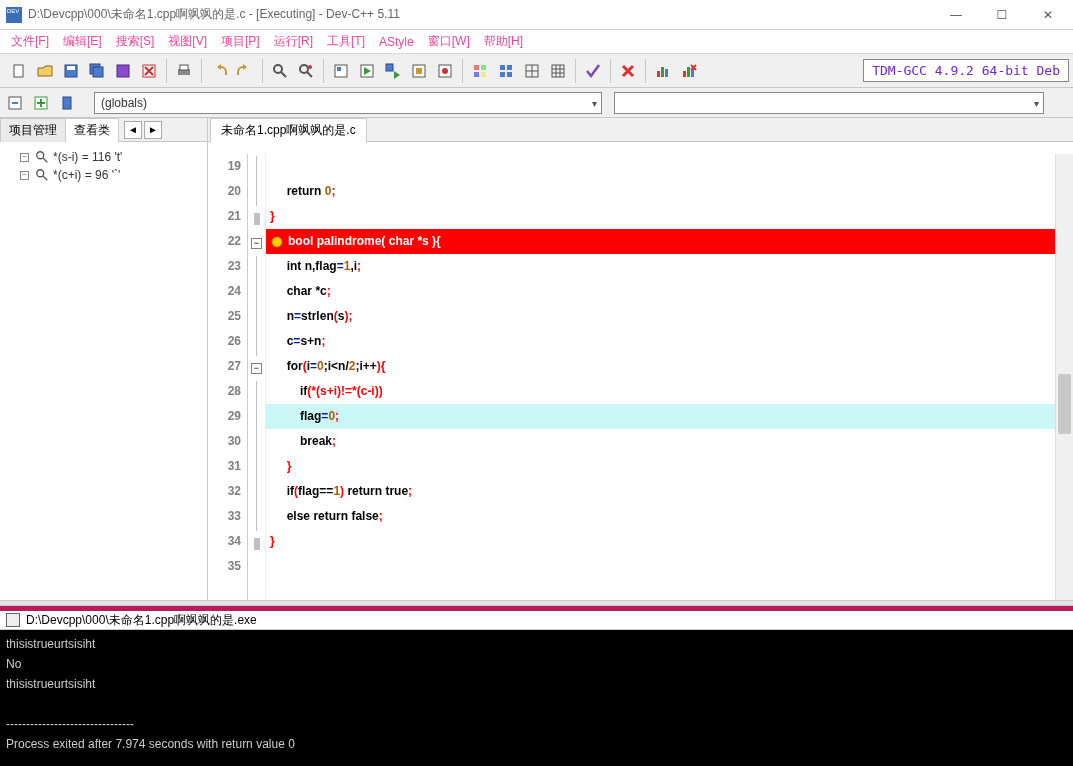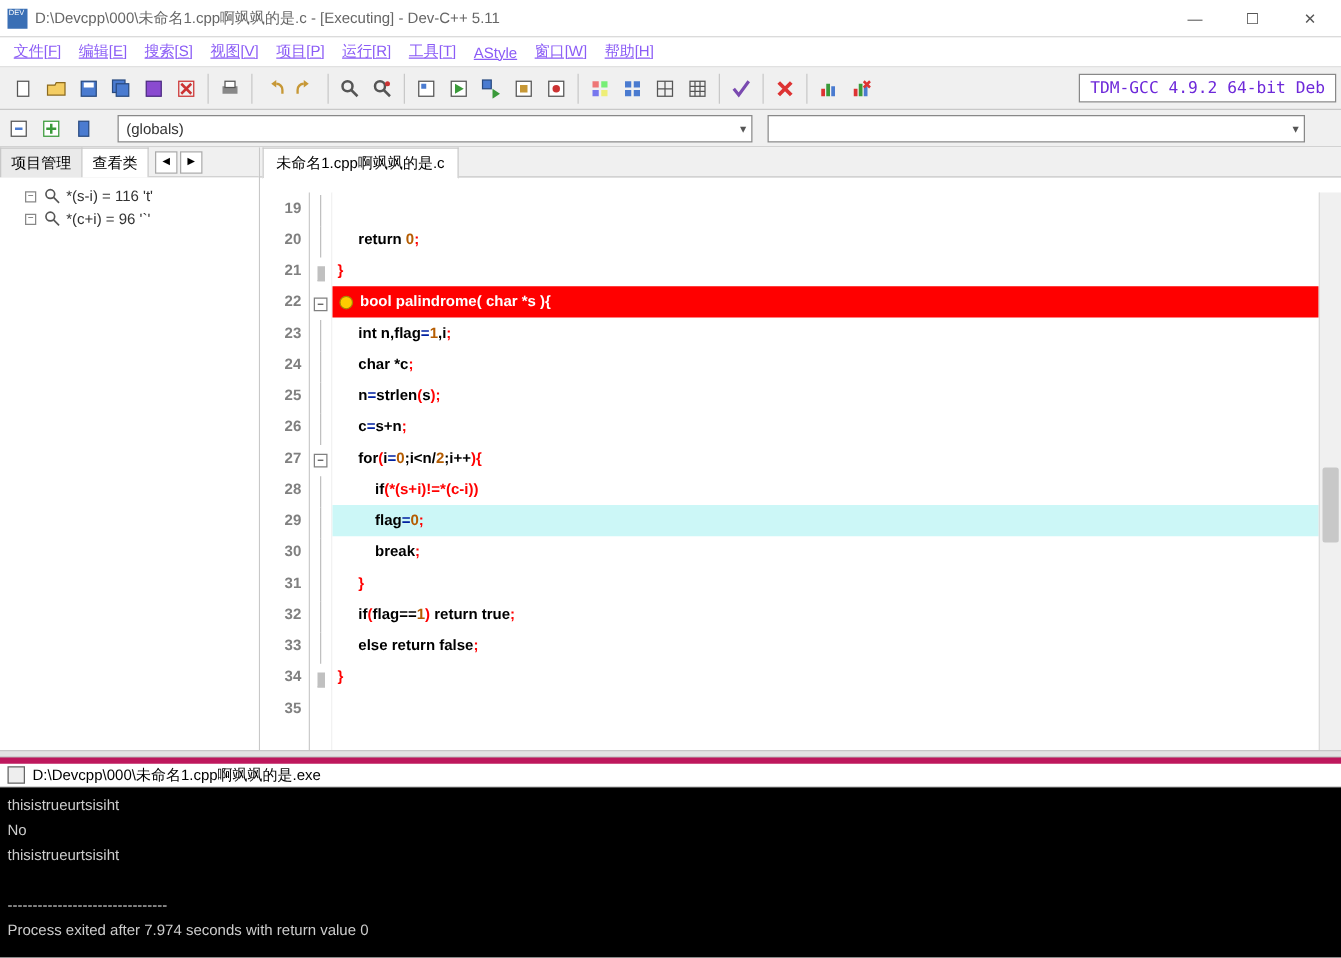--- a/index.html
+++ b/index.html
@@ -8,21 +8,21 @@
 
 .titlebar { height: 30px; background: #fff; display: flex; align-items: center; padding: 0 2px 0 6px; border-bottom: 1px solid #d0d0d0; }
 .titlebar .app-icon { width: 16px; height: 16px; background: #3a6fb5; margin-right: 6px; display: inline-block; position: relative; }
 .titlebar .app-icon::after { content:"DEV"; color:#fff; font-size:6px; position:absolute; top:1px; left:1px; }
 .titlebar .title-text { color: #666; flex:1; font-size: 12px; }
 .winbtns { display:flex; }
 .winbtn { width: 46px; height: 30px; display:flex; align-items:center; justify-content:center; color:#555; }
 
 
 .menubar { height: 24px; background: #fff; display:flex; align-items:center; padding: 0 4px; border-bottom:1px solid #d8d8d8; }
-.menuitem { padding: 2px 7px; color:#8b5cf6;text-decoration:underline; }
+.menuitem { padding: 2px 7px; color:#ec4899; }
 
 
 .toolbar { height: 34px; background:#f0f0f0; border-bottom:1px solid #c8c8c8; display:flex; align-items:center; padding: 0 4px; gap: 0px; }
 .tb-group { display:flex; align-items:center; gap:4px; padding:0 4px; }
 .tb-sep { width:1px; height:24px; background:#c8c8c8; margin:0 2px; }
 .tb-btn { width:22px; height:22px; display:flex; align-items:center; justify-content:center; border:1px solid transparent; }
 .tb-btn svg { width:16px; height:16px; }
 .compiler-box { margin-left:auto; border:1px solid #888; background:#fff; padding:3px 8px; font-family:Consolas,monospace; font-size:13px; color:#6d28d9; }
 
 
@@ -73,21 +73,21 @@
 .vscroll { width:18px; background:#f0f0f0; border-left:1px solid #dcdcdc; position:relative; }
 .vscroll .thumb { position:absolute; left:2px; right:2px; top:220px; height:60px; background:#c8c8c8; border-radius:2px; }
 
 
 .hsplit { height:6px; background:#e4e4e4; border-top:1px solid #c8c8c8; border-bottom:1px solid #c8c8c8; cursor:row-resize; }
 
 
 .console-block { background:#000; flex:0 0 160px; display:flex; flex-direction:column; }
 .console-title { height:24px; background:#fff; border-top:5px solid #be185d; border-bottom:1px solid #c8c8c8; display:flex; align-items:center; padding-left:6px; gap:6px; }
 .console-title .cicon { width:14px; height:14px; border:1px solid #666; background:#eee; }
-.console-body { flex:1; background:#000; color:#ccc; font-family:"NSimSun","SimSun",Consolas,monospace; font-size:15px; padding:4px 6px; line-height:19px; white-space:pre; }
+.console-body { flex:1; background:#000; color:#ccc; font-family:"NSimSun","SimSun",Consolas,monospace; font-size:15px; padding:4px 6px; line-height:19px; white-space:pre;border-radius:26px; }
 
 
 </style>
 </head>
 <body>
 
 <div class="titlebar">
   <span class="app-icon"></span>
   <span class="title-text">D:\Devcpp\000\未命名1.cpp啊飒飒的是.c - [Executing] - Dev-C++ 5.11</span>
   <div class="winbtns">

